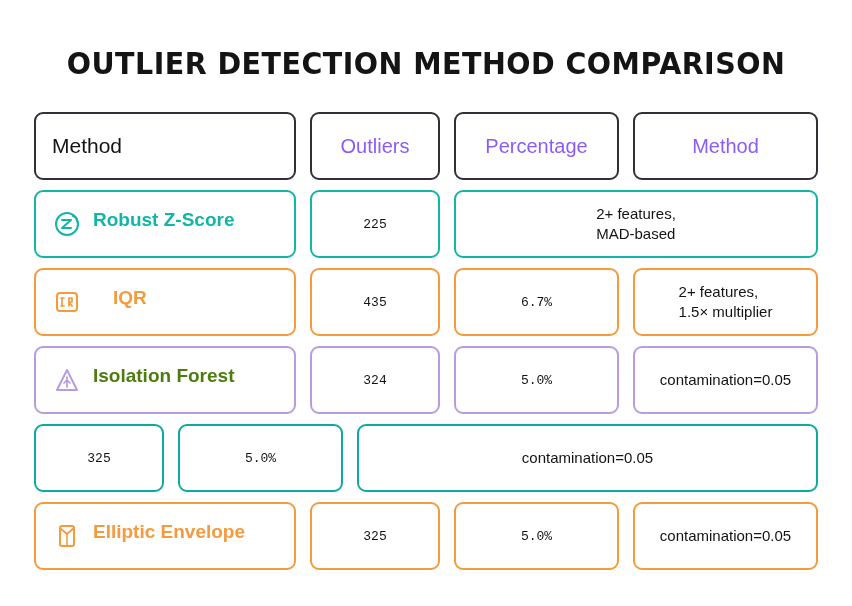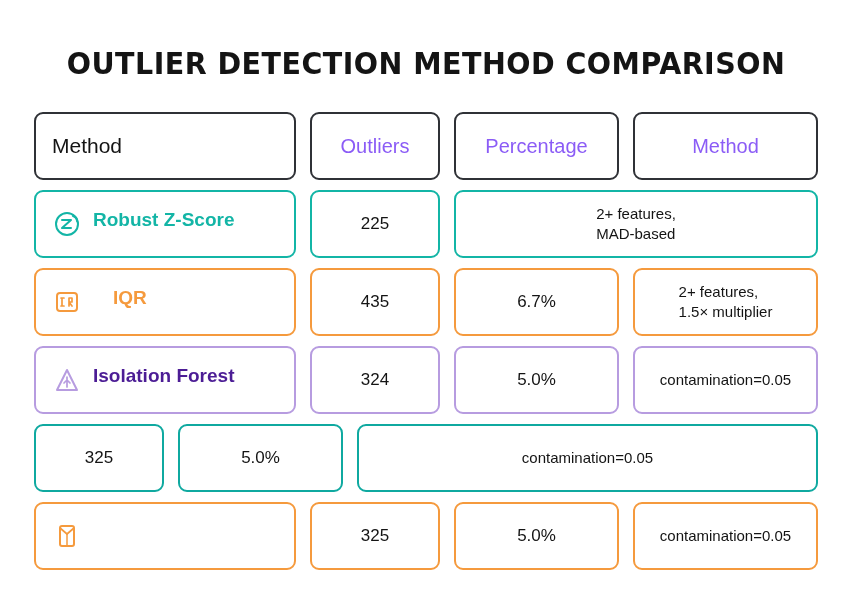--- a/index.html
+++ b/index.html
@@ -76,22 +76,23 @@
   .method-inner {
     display: flex;
     align-items: flex-start;
     gap: 11px;
   }
   .method-label {
     font-size: 19px;
     font-weight: bold;
   }
   .num {
-    font-size: 17px;
-    color: #141414;
+    font-size: 13px;
+    color: #141414;
+    font-family: Liberation Mono, monospace;
   }
   .notes-text {
     font-size: 15px;
     color: #141414;
     text-align: left;
     line-height: 1.35;
     padding: 0 6px;
   }
   .notes-text .l2 { display: block; }
 
@@ -99,21 +100,21 @@
     width: 30px;
     height: 30px;
     flex: none;
     display: block;
   }
   .r-teal .cell { border-color: #13b5a6; }
   .r-teal .method-label { color: #13b5a6; }
   .r-orange .cell { border-color: #f59a3d; }
   .r-orange .method-label { color: #f59a3d; margin-left: 20px; }
   .r-purple .cell { border-color: #b79ce0; }
-  .r-purple .method-label { color: #4c1d95; }
+  .r-purple .method-label { color: #4d7c0f; }
   .r-teal2 .cell { border-color: #0fa9a0; }
   .r-teal2 .method-label { color: #0fa9a0; }
   .r-orange2 .cell { border-color: #f59a3d; }
   .r-orange2 .method-label { color: #f59a3d; }
 </style>
 </head>
 <body>
 
 <div class="page">
 
@@ -207,20 +208,21 @@
     <div class="row body-row r-orange2">
       <div class="cell c-method">
         <div class="method-inner">
           <span class="icon">
             <svg viewBox="0 0 30 30" width="30" height="30">
               <rect x="8" y="5" width="14" height="20" rx="2" fill="none" stroke="#f59a3d" stroke-width="2"></rect>
               <path d="M8 7 l7 6 l7 -6" fill="none" stroke="#f59a3d" stroke-width="1.7" stroke-linejoin="round"></path>
               <path d="M15 13 v12" fill="none" stroke="#f59a3d" stroke-width="1.5"></path>
             </svg>
           </span>
+          <span class="method-label">Elliptic Envelope</span>
         </div>
       </div>
       <div class="cell c-outliers num">325</div>
       <div class="cell c-percentage num">5.0%</div>
       <div class="cell c-notes">
         <div class="notes-text">
           <span>contamination=0.05</span>
         </div>
       </div>
     </div>

